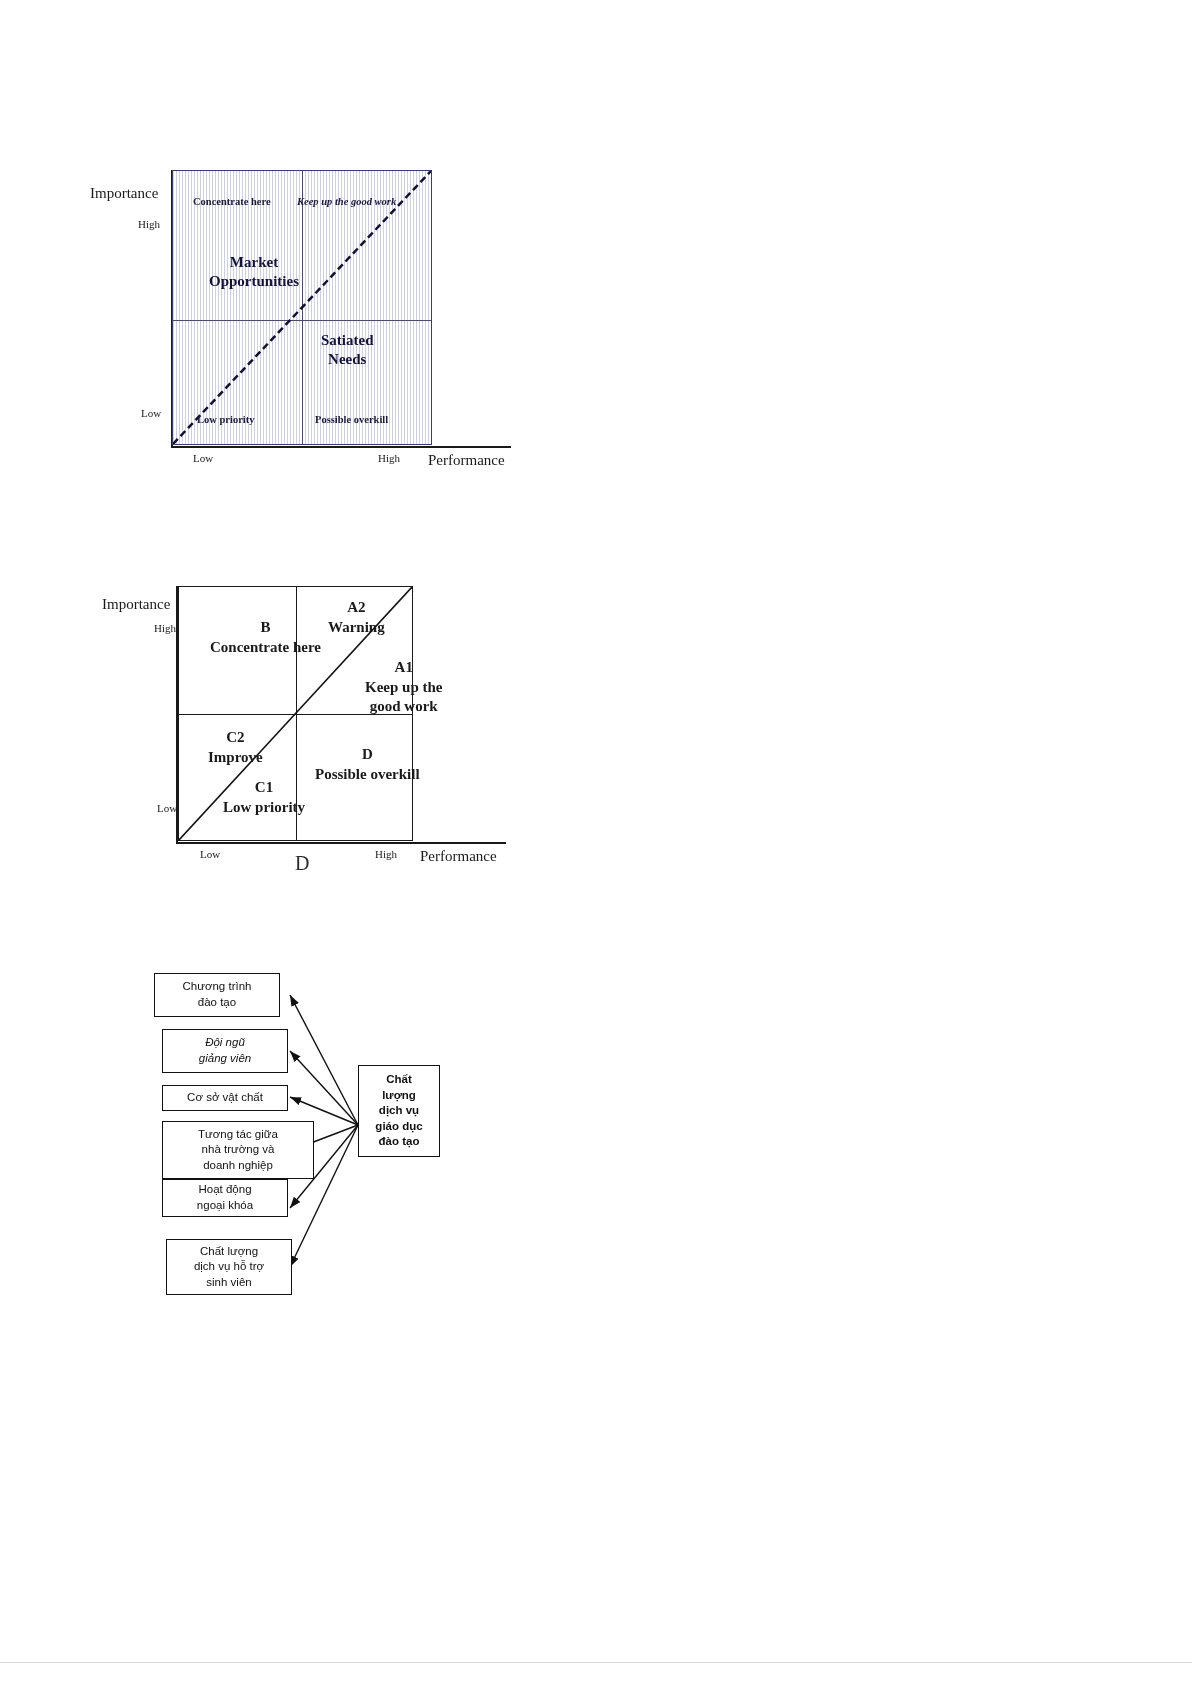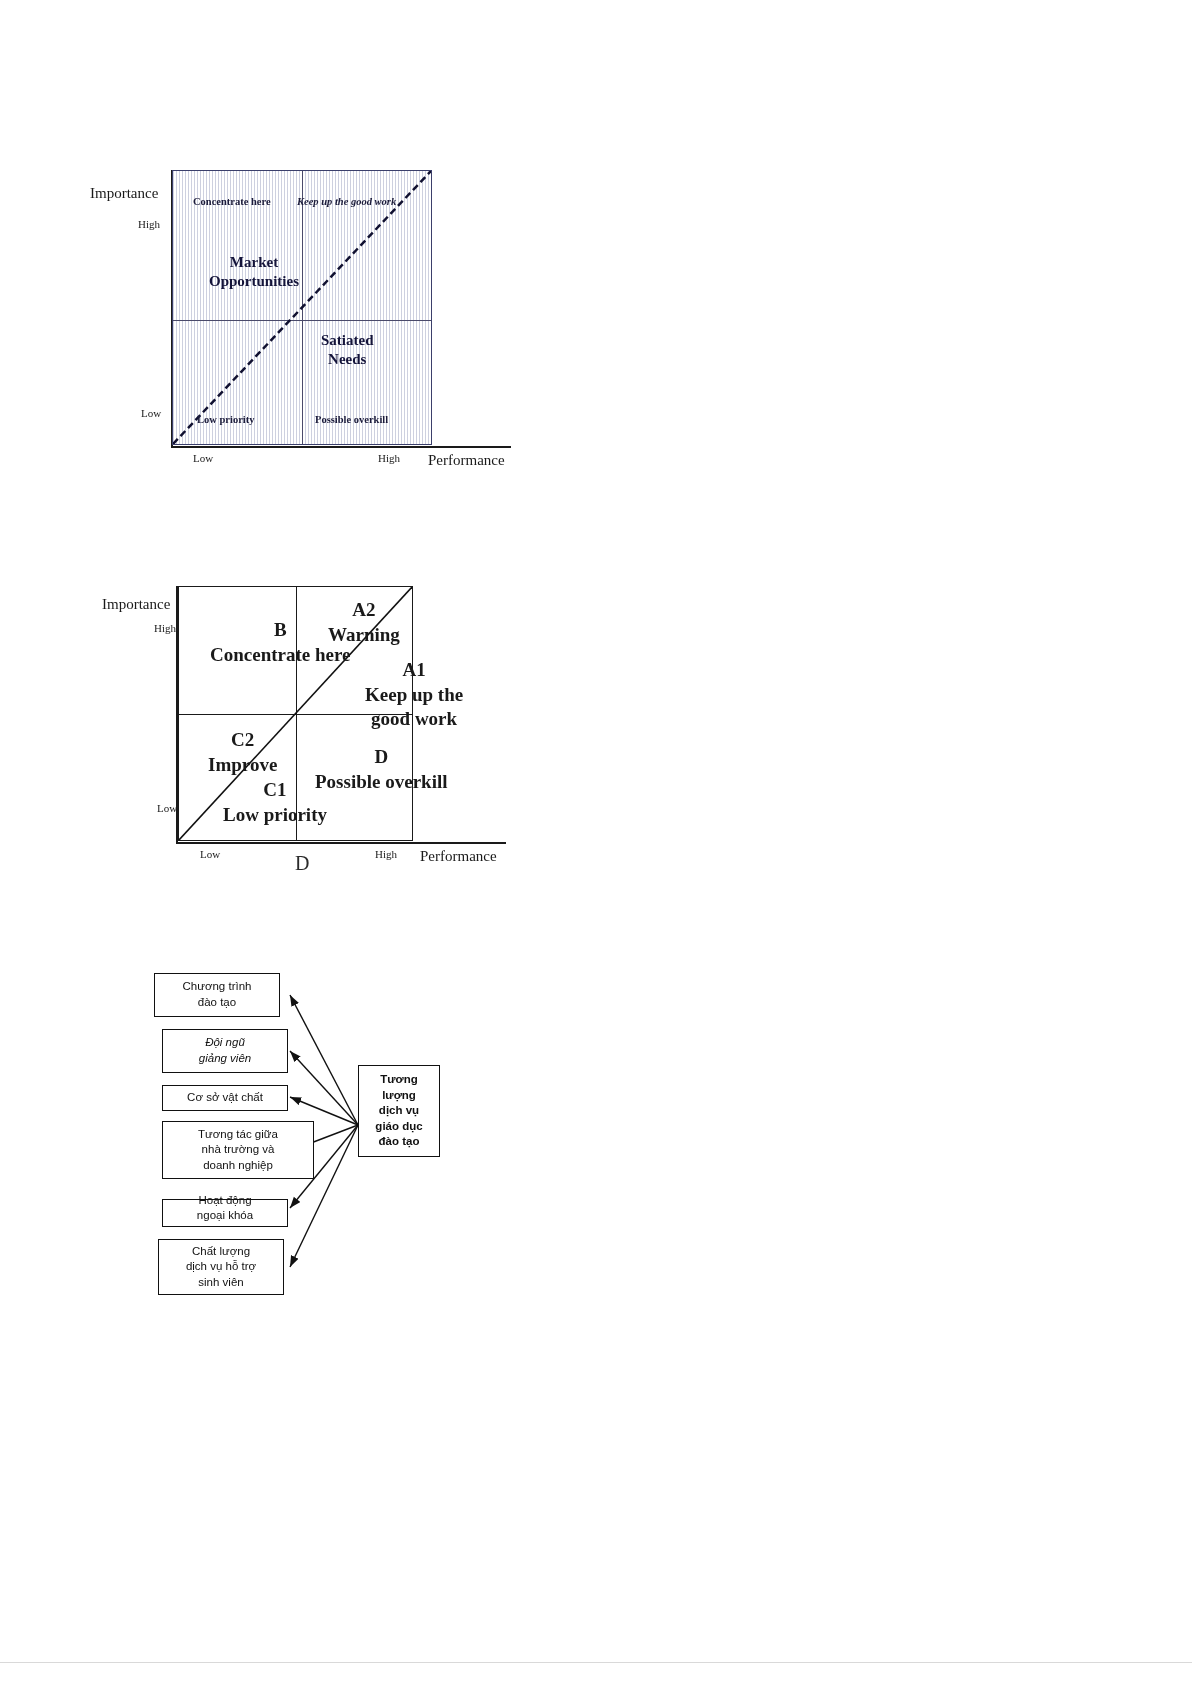--- a/index.html
+++ b/index.html
@@ -170,21 +170,21 @@
     width: 2px; height: 258px; background: #1a1a1a;
   }
   #fig2 .axisline-x {
     position: absolute; left: 86px; top: 262px;
     width: 330px; height: 2px; background: #1a1a1a;
   }
   #fig2 .cell {
     position: absolute;
     text-align: center;
     font-weight: bold;
-    font-size: 19px;
+    font-size: 15px;
     line-height: 1.3;
     white-space: nowrap;
   }
   #fig2 .c-b  { left: 120px; top: 38px; }
   #fig2 .c-a2 { left: 238px; top: 18px; }
   #fig2 .c-a1 { left: 275px; top: 68px; margin-top: 10px; }
   #fig2 .c-c2 { left: 118px; top: 148px; }
   #fig2 .c-c1 { left: 133px; top: 198px; }
   #fig2 .c-d  { left: 225px; top: 165px; }
   #fig2 .stray-d {
@@ -368,38 +368,38 @@
   </div>
 
   <div class="node" style="left:12px; top:166px; width:152px; height:58px;">
     <div>
       <div>Tương tác giữa</div>
       <div>nhà trường và</div>
       <div>doanh nghiệp</div>
     </div>
   </div>
 
-  <div class="node" style="left:12px; top:244px; width:126px; height:28px;align-items:flex-end;">
+  <div class="node" style="left:12px; top:224px; width:126px; height:38px;">
     <div>
       <div>Hoạt động</div>
       <div>ngoại khóa</div>
     </div>
   </div>
 
-  <div class="node" style="left:8px; top:284px; width:126px; height:56px;">
+  <div class="node" style="left:16px; top:284px; width:126px; height:56px;">
     <div>
       <div>Chất lượng</div>
       <div>dịch vụ hỗ trợ</div>
       <div>sinh viên</div>
     </div>
   </div>
 
   <div class="node center-node" style="left:208px; top:110px; width:82px; height:92px;">
     <div>
-      <div>Tương</div>
+      <div>Chất</div>
       <div>lượng</div>
       <div>dịch vụ</div>
       <div>giáo dục</div>
       <div>đào tạo</div>
     </div>
   </div>
 </div>
 
 <div id="page-rule"></div>
 

